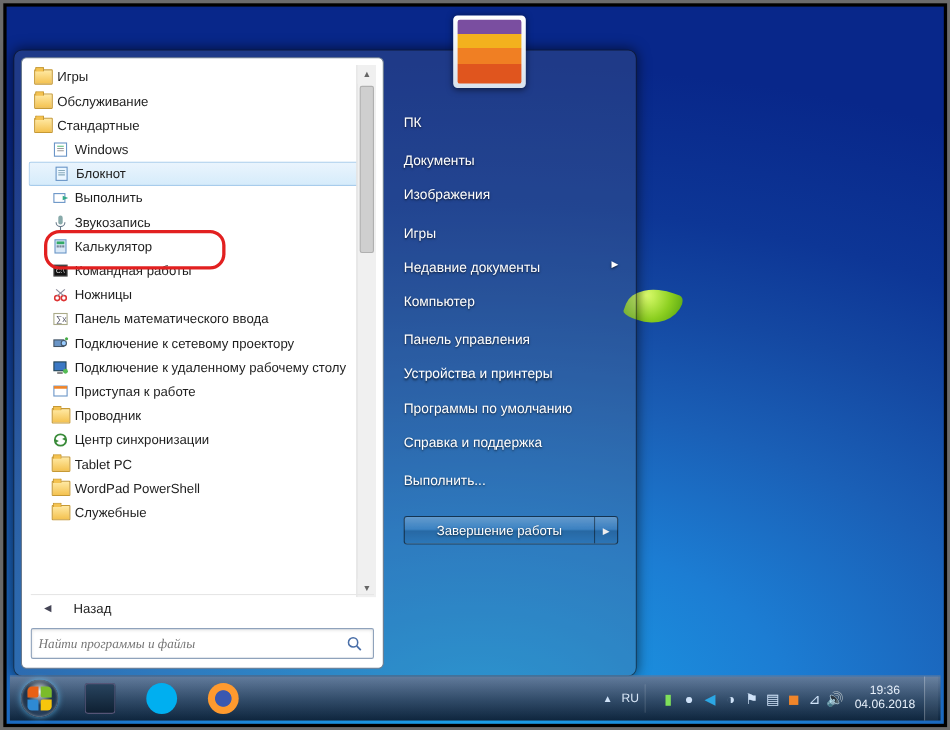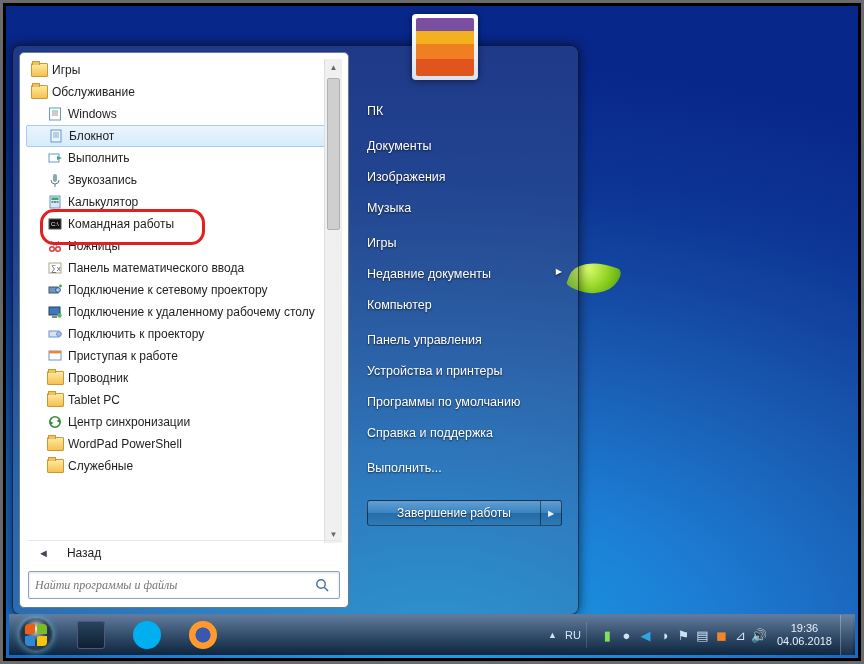--- a/index.html
+++ b/index.html
@@ -81,20 +81,27 @@
               <span class="txt">Игры</span>
             </div>
             <div class="li">
               <span class="sp1"></span>
               <span class="ico">
                 <div class="folder"></div>
               </span>
               <span class="txt">Обслуживание</span>
             </div>
             <div class="li">
+              <span class="sp1"></span>
+              <span class="ico">
+                <div class="folder"></div>
+              </span>
+              <span class="txt">Стандартные</span>
+            </div>
+            <div class="li">
               <span class="sp2"></span>
               <span class="ico">
                 <svg width="16" height="16" viewBox="0 0 16 16">
                   <rect x="2.5" y="2" width="11" height="12" fill="#fff" stroke="#6a95c7"></rect>
                   <line x1="5" y1="5" x2="11" y2="5" stroke="#5b7"></line>
                   <line x1="5" y1="7" x2="11" y2="7" stroke="#999"></line>
                   <line x1="5" y1="9" x2="11" y2="9" stroke="#999"></line>
                 </svg>
               </span>
               <span class="txt">Windows</span>
@@ -196,60 +203,50 @@
                   <rect x="5" y="12" width="5" height="2" fill="#888"></rect>
                   <circle cx="12.5" cy="11.5" r="2.2" fill="#5b5"></circle>
                 </svg>
               </span>
               <span class="txt">Подключение к удаленному рабочему столу</span>
             </div>
             <div class="li">
               <span class="sp2"></span>
               <span class="ico">
                 <svg width="16" height="16" viewBox="0 0 16 16">
-                  <rect x="2" y="5" width="10" height="6" fill="#d9e3ee" stroke="#6a95c7"></rect>
-                  <circle cx="12" cy="8" r="2.4" fill="#abd" stroke="#6a95c7"></circle>
-                </svg>
-              </span>
-              <span class="txt">Подключить к проектору</span>
-            </div>
-            <div class="li">
-              <span class="sp2"></span>
-              <span class="ico">
-                <svg width="16" height="16" viewBox="0 0 16 16">
                   <rect x="2" y="3" width="12" height="9" fill="#fff" stroke="#6a95c7"></rect>
                   <rect x="2" y="3" width="12" height="2.4" fill="#f0852a"></rect>
                 </svg>
               </span>
               <span class="txt">Приступая к работе</span>
             </div>
             <div class="li">
               <span class="sp2"></span>
               <span class="ico">
                 <div class="folder" style="background:linear-gradient(#ffe9a3,#f4c250)"></div>
               </span>
               <span class="txt">Проводник</span>
-            </div>
-            <div class="li">
-              <span class="sp2"></span>
-              <span class="ico">
-                <div class="folder"></div>
-              </span>
-              <span class="txt">Tablet PC</span>
             </div>
             <div class="li">
               <span class="sp2"></span>
               <span class="ico">
                 <svg width="16" height="16" viewBox="0 0 16 16">
                   <circle cx="8" cy="8" r="5.2" fill="none" stroke="#3a8b3a" stroke-width="1.6"></circle>
                   <polygon points="13,5 13,9 9.5,7" fill="#3a8b3a"></polygon>
                   <polygon points="3,11 3,7 6.5,9" fill="#3a8b3a"></polygon>
                 </svg>
               </span>
               <span class="txt">Центр синхронизации</span>
+            </div>
+            <div class="li">
+              <span class="sp2"></span>
+              <span class="ico">
+                <div class="folder"></div>
+              </span>
+              <span class="txt">Tablet PC</span>
             </div>
             <div class="li">
               <span class="sp2"></span>
               <span class="ico">
                 <div class="folder"></div>
               </span>
               <span class="txt">WordPad PowerShell</span>
             </div>
             <div class="li">
               <span class="sp2"></span>
@@ -279,23 +276,20 @@
       <div class="top"></div>
     <div class="rit">
             <span>ПК</span>
           </div>
           <div class="spacer"></div>
           <div class="rit">
             <span>Документы</span>
           </div>
           <div class="rit">
             <span>Изображения</span>
-          </div>
-          <div class="rit">
-            <span>Музыка</span>
           </div>
           <div class="spacer"></div>
           <div class="rit">
             <span>Игры</span>
           </div>
           <div class="rit">
             <span>Недавние документы</span>
             <span class="arr">▶</span>
           </div>
           <div class="rit">

